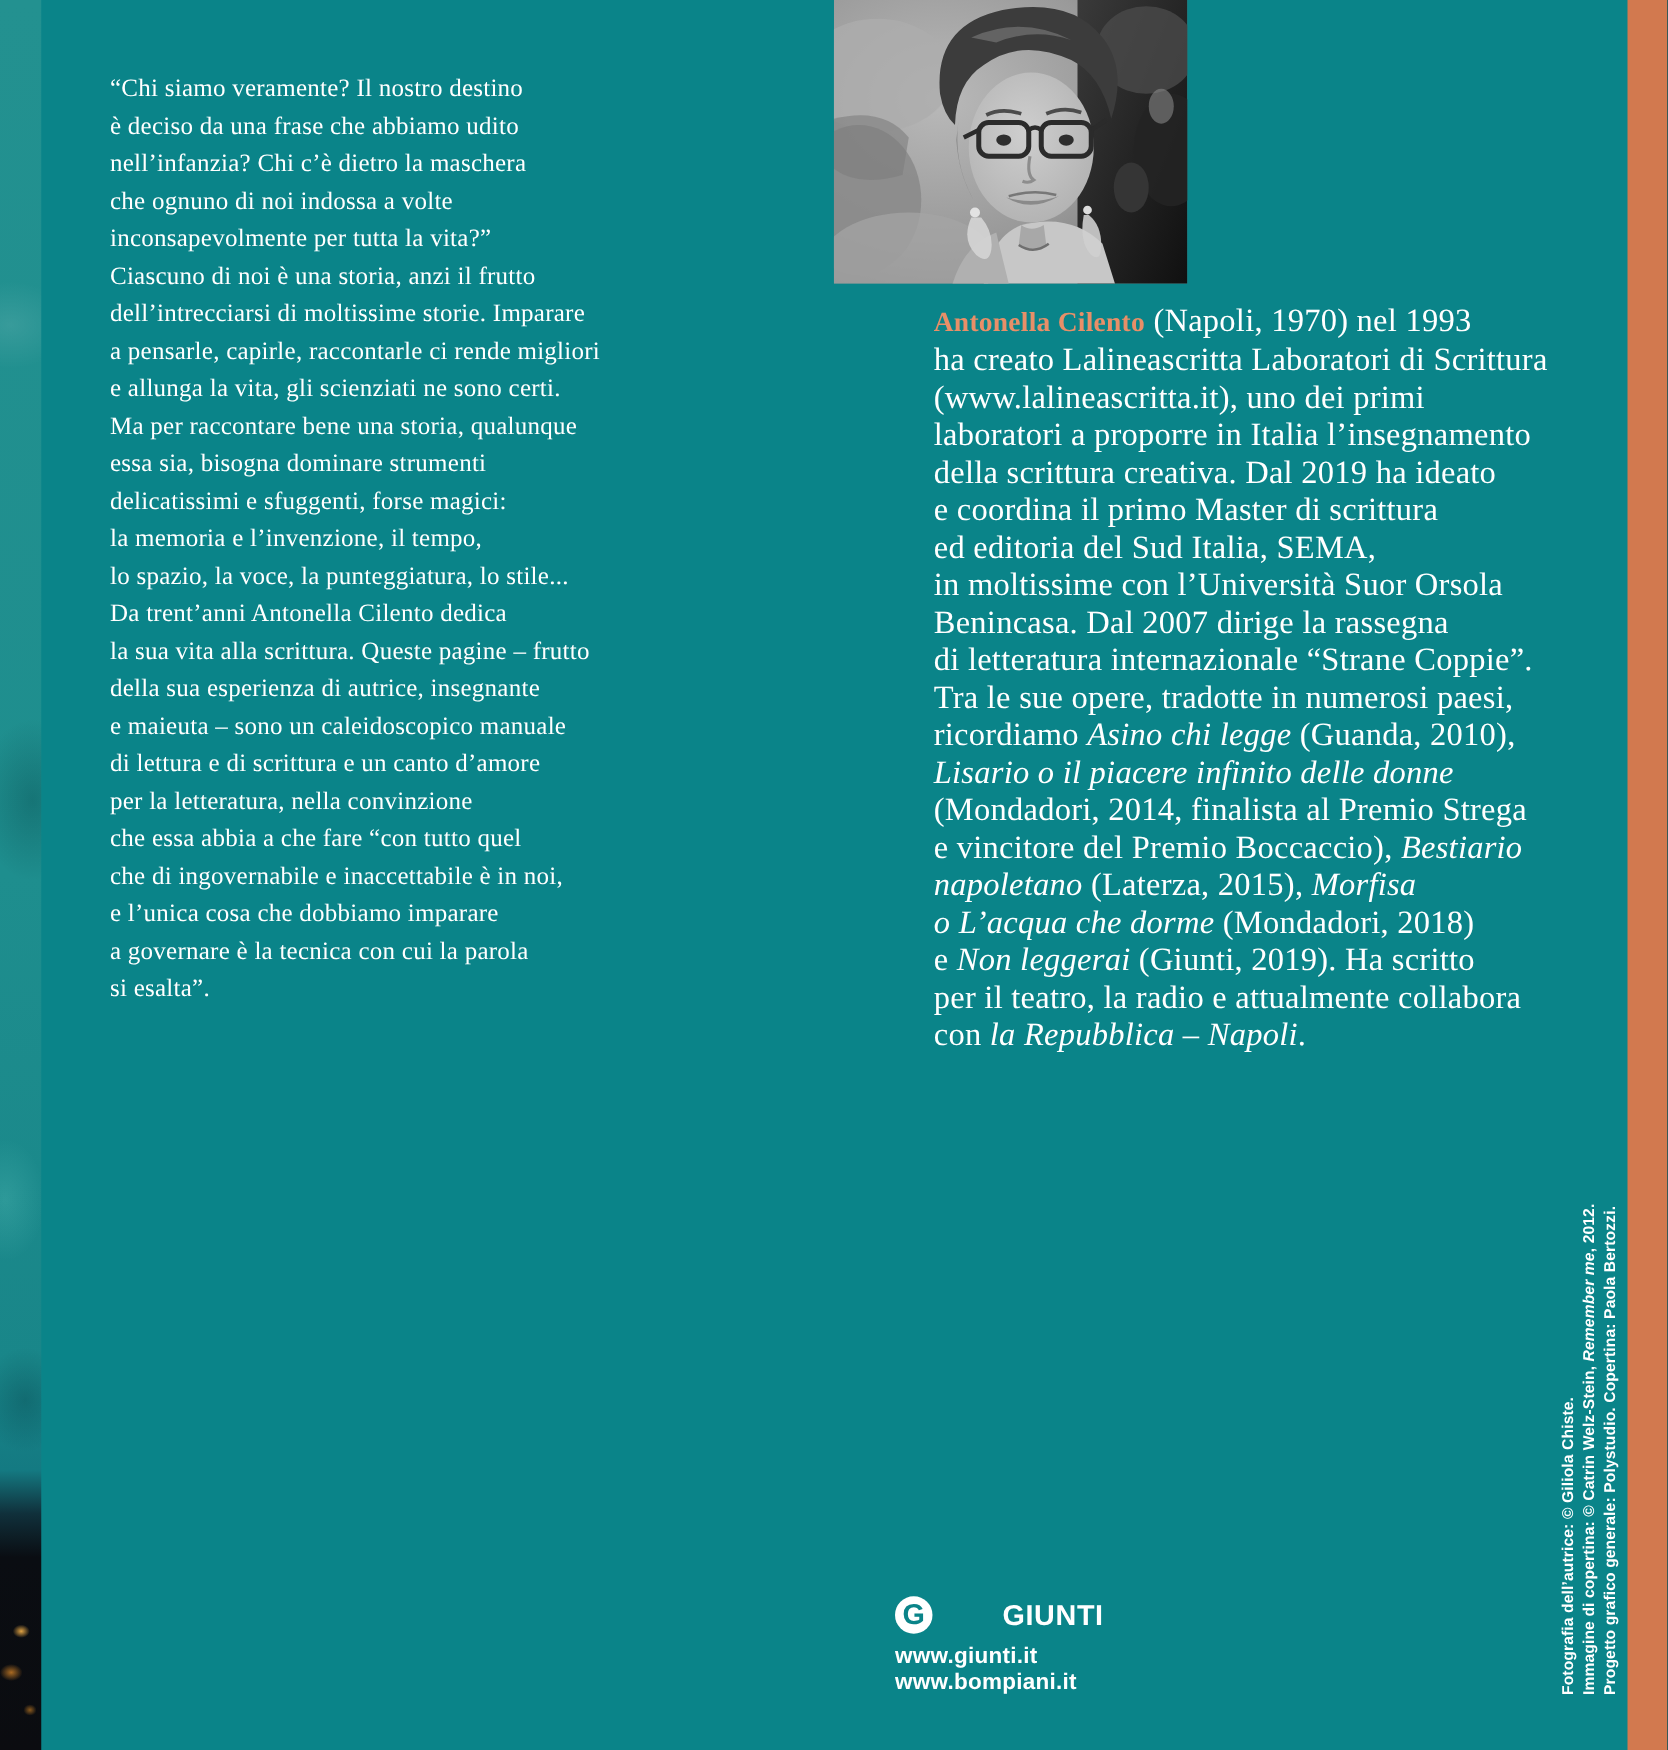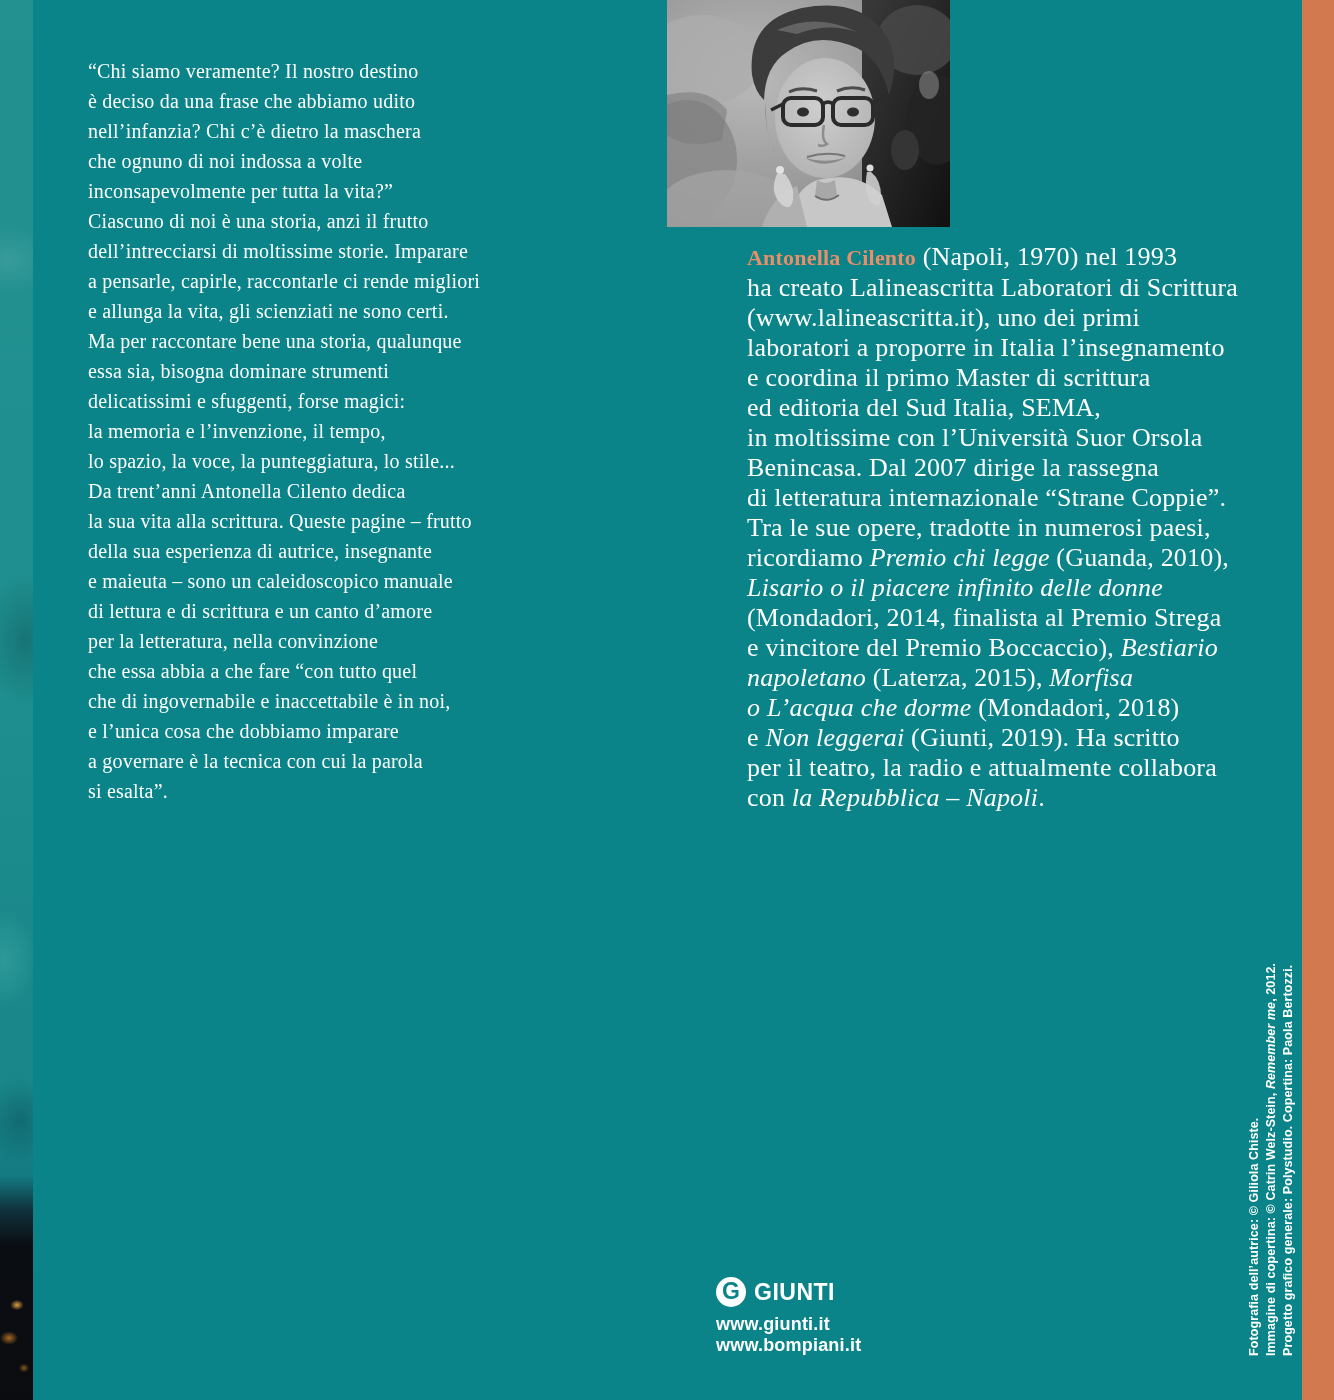--- a/index.html
+++ b/index.html
@@ -61,21 +61,21 @@
     font-family:"Liberation Sans",sans-serif;color:var(--c-text,#fff);
   }
   .logo-row{display:flex;align-items:center;gap:8px;height:32px;}
   .g-circle{
     width:30px;height:30px;border-radius:50%;
     background:#fff;color:var(--c-background,#0a8489);
     font-family:"Liberation Sans",sans-serif;font-weight:900;font-size:23px;
     display:flex;align-items:center;justify-content:center;
     padding-bottom:1px;box-sizing:border-box;
   }
-  .giunti-word{font-weight:700;font-size:23px;letter-spacing:0.5px;}
+  .giunti-word{font-weight:700;font-size:23px;letter-spacing:0.5px;margin-left:48px;}
   .urls{margin-top:6px;font-weight:700;font-size:18px;line-height:21px;letter-spacing:0.2px;}
 </style>
 </head>
 <body>
 
 <div class="page">
 
   <div class="left-strip"></div>
 
   <div class="photo">
@@ -158,27 +158,28 @@
       <div class="tline"><span>e l’unica cosa che dobbiamo imparare</span></div>
       <div class="tline"><span>a governare è la tecnica con cui la parola</span></div>
       <div class="tline"><span>si esalta”.</span></div>
     </div>
 
   <div class="bio-block">
       <div class="tline"><span class="seg-name">Antonella Cilento</span><span> (Napoli, 1970) nel 1993</span></div>
       <div class="tline"><span>ha creato Lalineascritta Laboratori di Scrittura</span></div>
       <div class="tline"><span>(www.lalineascritta.it), uno dei primi</span></div>
       <div class="tline"><span>laboratori a proporre in Italia l’insegnamento</span></div>
+      <div class="tline"><span>della scrittura creativa. Dal 2019 ha ideato</span></div>
       <div class="tline"><span>e coordina il primo Master di scrittura</span></div>
       <div class="tline"><span>ed editoria del Sud Italia, SEMA,</span></div>
       <div class="tline"><span>in moltissime con l’Università Suor Orsola</span></div>
       <div class="tline"><span>Benincasa. Dal 2007 dirige la rassegna</span></div>
       <div class="tline"><span>di letteratura internazionale “Strane Coppie”.</span></div>
       <div class="tline"><span>Tra le sue opere, tradotte in numerosi paesi,</span></div>
-      <div class="tline"><span>ricordiamo </span><span class="seg-i">Premio chi legge</span><span> (Guanda, 2010),</span></div>
+      <div class="tline"><span>ricordiamo </span><span class="seg-i">Asino chi legge</span><span> (Guanda, 2010),</span></div>
       <div class="tline"><span class="seg-i">Lisario o il piacere infinito delle donne</span></div>
       <div class="tline"><span>(Mondadori, 2014, finalista al Premio Strega</span></div>
       <div class="tline"><span>e vincitore del Premio Boccaccio), </span><span class="seg-i">Bestiario</span></div>
       <div class="tline"><span class="seg-i">napoletano</span><span> (Laterza, 2015), </span><span class="seg-i">Morfisa</span></div>
       <div class="tline"><span class="seg-i">o L’acqua che dorme</span><span> (Mondadori, 2018)</span></div>
       <div class="tline"><span>e </span><span class="seg-i">Non leggerai</span><span> (Giunti, 2019). Ha scritto</span></div>
       <div class="tline"><span>per il teatro, la radio e attualmente collabora</span></div>
       <div class="tline"><span>con </span><span class="seg-i">la Repubblica – Napoli</span><span>.</span></div>
     </div>
 

